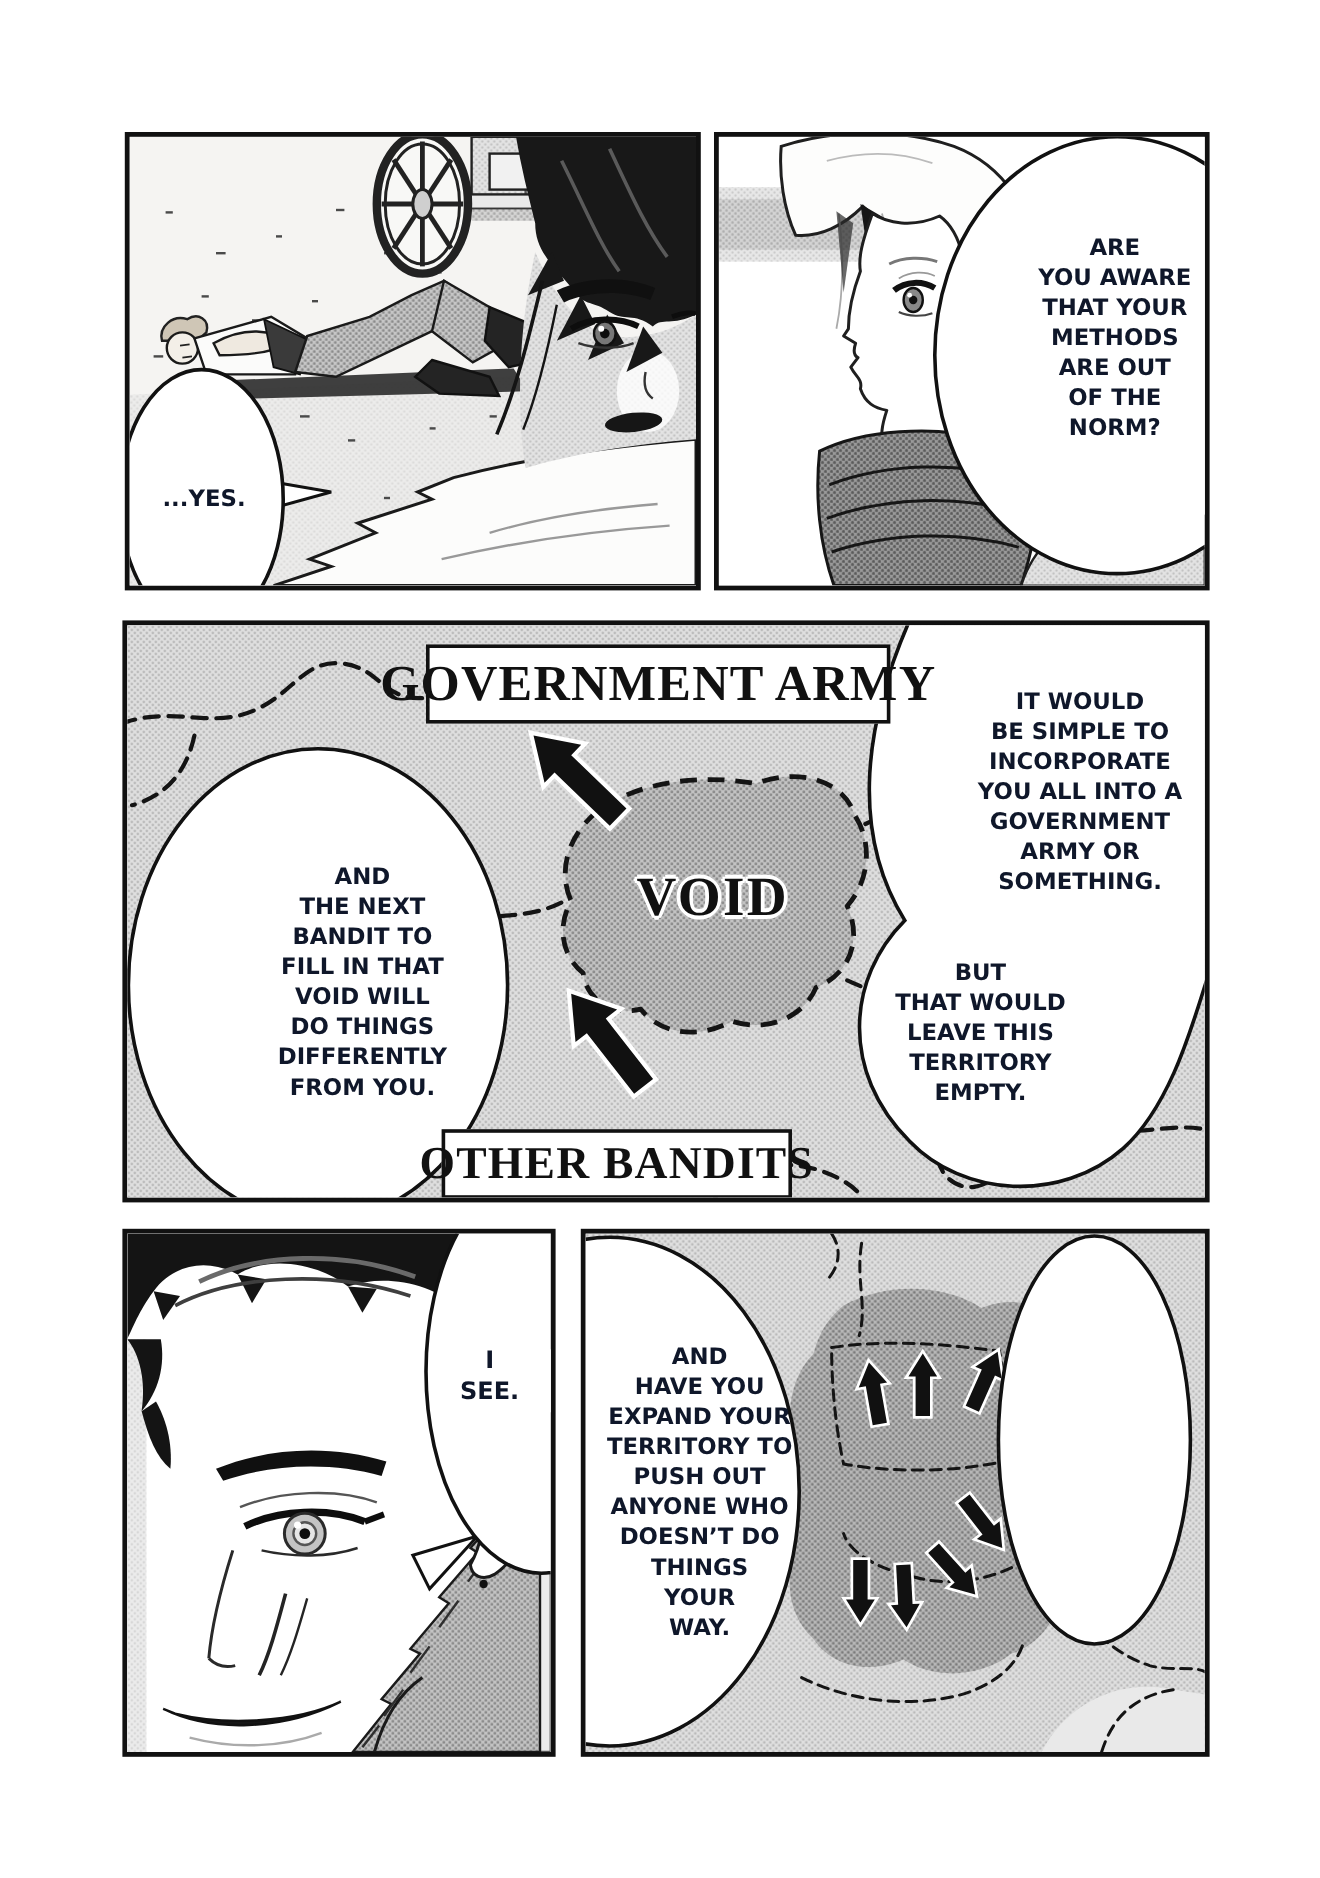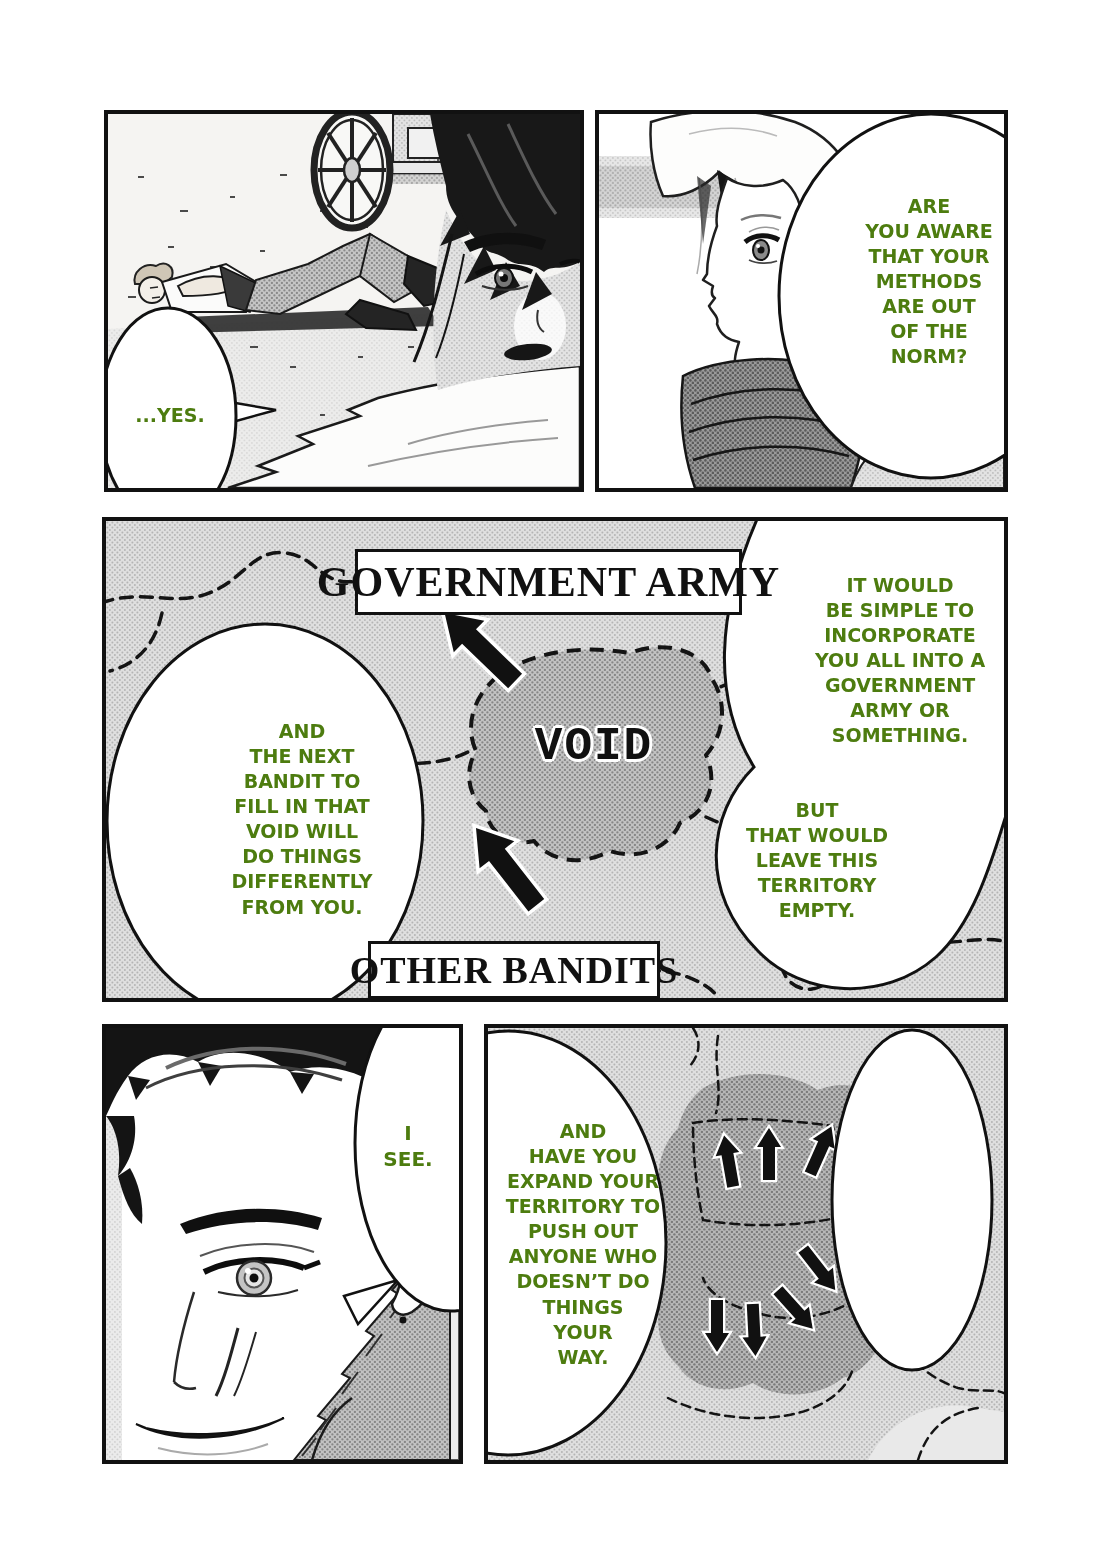--- a/index.html
+++ b/index.html
@@ -6,27 +6,27 @@
   #page{position:relative;width:1100px;height:1565px;background:#ffffff;overflow:hidden;
         font-family:"DejaVu Sans",sans-serif;}
   .panel{position:absolute;border:4px solid #111;background:#fff;overflow:hidden;box-sizing:border-box;}
   .panel svg{position:absolute;left:0;top:0;display:block;}
   #panel1{left:104px;top:110px;width:480px;height:382px;}
   #panel2{left:595px;top:110px;width:413px;height:382px;}
   #panel3{left:102px;top:517px;width:906px;height:485px;}
   #panel4{left:102px;top:1024px;width:361px;height:440px;}
   #panel5{left:484px;top:1024px;width:524px;height:440px;}
   .bubble-text{position:absolute;transform:translate(-50%,-50%);text-align:center;
-        white-space:pre-line;font-weight:bold;font-size:19px;line-height:1.32;color:#4d7c0f;
+        white-space:pre-line;font-weight:bold;font-size:19px;line-height:1.32;color:#0f172a;
         letter-spacing:0;pointer-events:none;width:max-content;}
   .bt-big{font-size:20px;}
   .map-label{position:absolute;background:#fff;border:3px solid #111;display:flex;
         align-items:center;justify-content:center;font-family:"Liberation Serif",serif;
         font-weight:bold;color:#111;box-sizing:border-box;white-space:nowrap;}
-  #gov-label{left:249px;top:28px;width:387px;height:66px;font-size:42px;letter-spacing:1px;}
+  #gov-label{left:249px;top:16px;width:387px;height:66px;font-size:42px;letter-spacing:1px;}
   #other-label{left:262px;top:389px;width:292px;height:58px;font-size:38px;letter-spacing:1px;margin-top:31px;}
   .void-label{position:absolute;transform:translate(-50%,-50%);font-family:"Liberation Serif",serif;
         font-weight:bold;font-size:46px;letter-spacing:2px;color:#111;
         text-shadow:-3px 0 0 #fff,3px 0 0 #fff,0 -3px 0 #fff,0 3px 0 #fff,
         -2px -2px 0 #fff,2px -2px 0 #fff,-2px 2px 0 #fff,2px 2px 0 #fff;pointer-events:none;}
 </style>
 </head>
 <body>
 
 <div id="page">
@@ -223,21 +223,21 @@
         <path d="M 676,436 C 690,426 712,428 722,440 C 730,452 722,466 706,468 C 690,470 678,458 676,446 Z"></path>
       </g>
       <path d="M 396,152 C 430,130 478,124 524,132 C 560,118 598,130 606,158 C 622,182 618,214 600,234 C 612,260 604,290 574,302 C 564,326 534,340 504,330 C 474,346 444,340 428,320 C 402,326 382,310 380,290 C 362,276 358,250 370,230 C 358,204 368,172 396,152 Z" fill="url(#p3M)" stroke="#141414" stroke-width="4" stroke-dasharray="14 9" stroke-linejoin="round"></path>
       <polygon points="0,-52 22,-18 10,-18 10,46 -10,46 -10,-18 -22,-18" transform="translate(376,128) rotate(-46)" fill="#111" stroke="#fff" stroke-width="7" paint-order="stroke"></polygon>
       <polygon points="0,-52 22,-18 10,-18 10,46 -10,46 -10,-18 -22,-18" transform="translate(402,348) rotate(-38)" fill="#111" stroke="#fff" stroke-width="7" paint-order="stroke"></polygon>
       <ellipse cx="159" cy="300" rx="158" ry="197" fill="#fff" stroke="#111" stroke-width="3"></ellipse>
       <path d="M 652,-4 C 610,92 606,178 648,246 C 600,294 594,372 652,430 C 696,476 778,482 830,436 C 870,400 888,332 902,288 L 902,-4 Z" fill="#fff" stroke="#111" stroke-width="3"></path>
     </svg>
     <div class="map-label" id="gov-label">GOVERNMENT ARMY</div>
     <div class="map-label" id="other-label">OTHER BANDITS</div>
-    <div class="void-label" style="left:488px;top:226px;font-family:Liberation Mono, monospace;">VOID</div>
+    <div class="void-label" style="left:488px;top:226px;">VOID</div>
     <div class="bubble-text" style="left:196px;top:298px;">AND
 THE NEXT
 BANDIT TO
 FILL IN THAT
 VOID WILL
 DO THINGS
 DIFFERENTLY
 FROM YOU.</div>
     <div class="bubble-text" style="left:766px;top:140px;margin-left:28px;">IT WOULD
 BE SIMPLE TO

